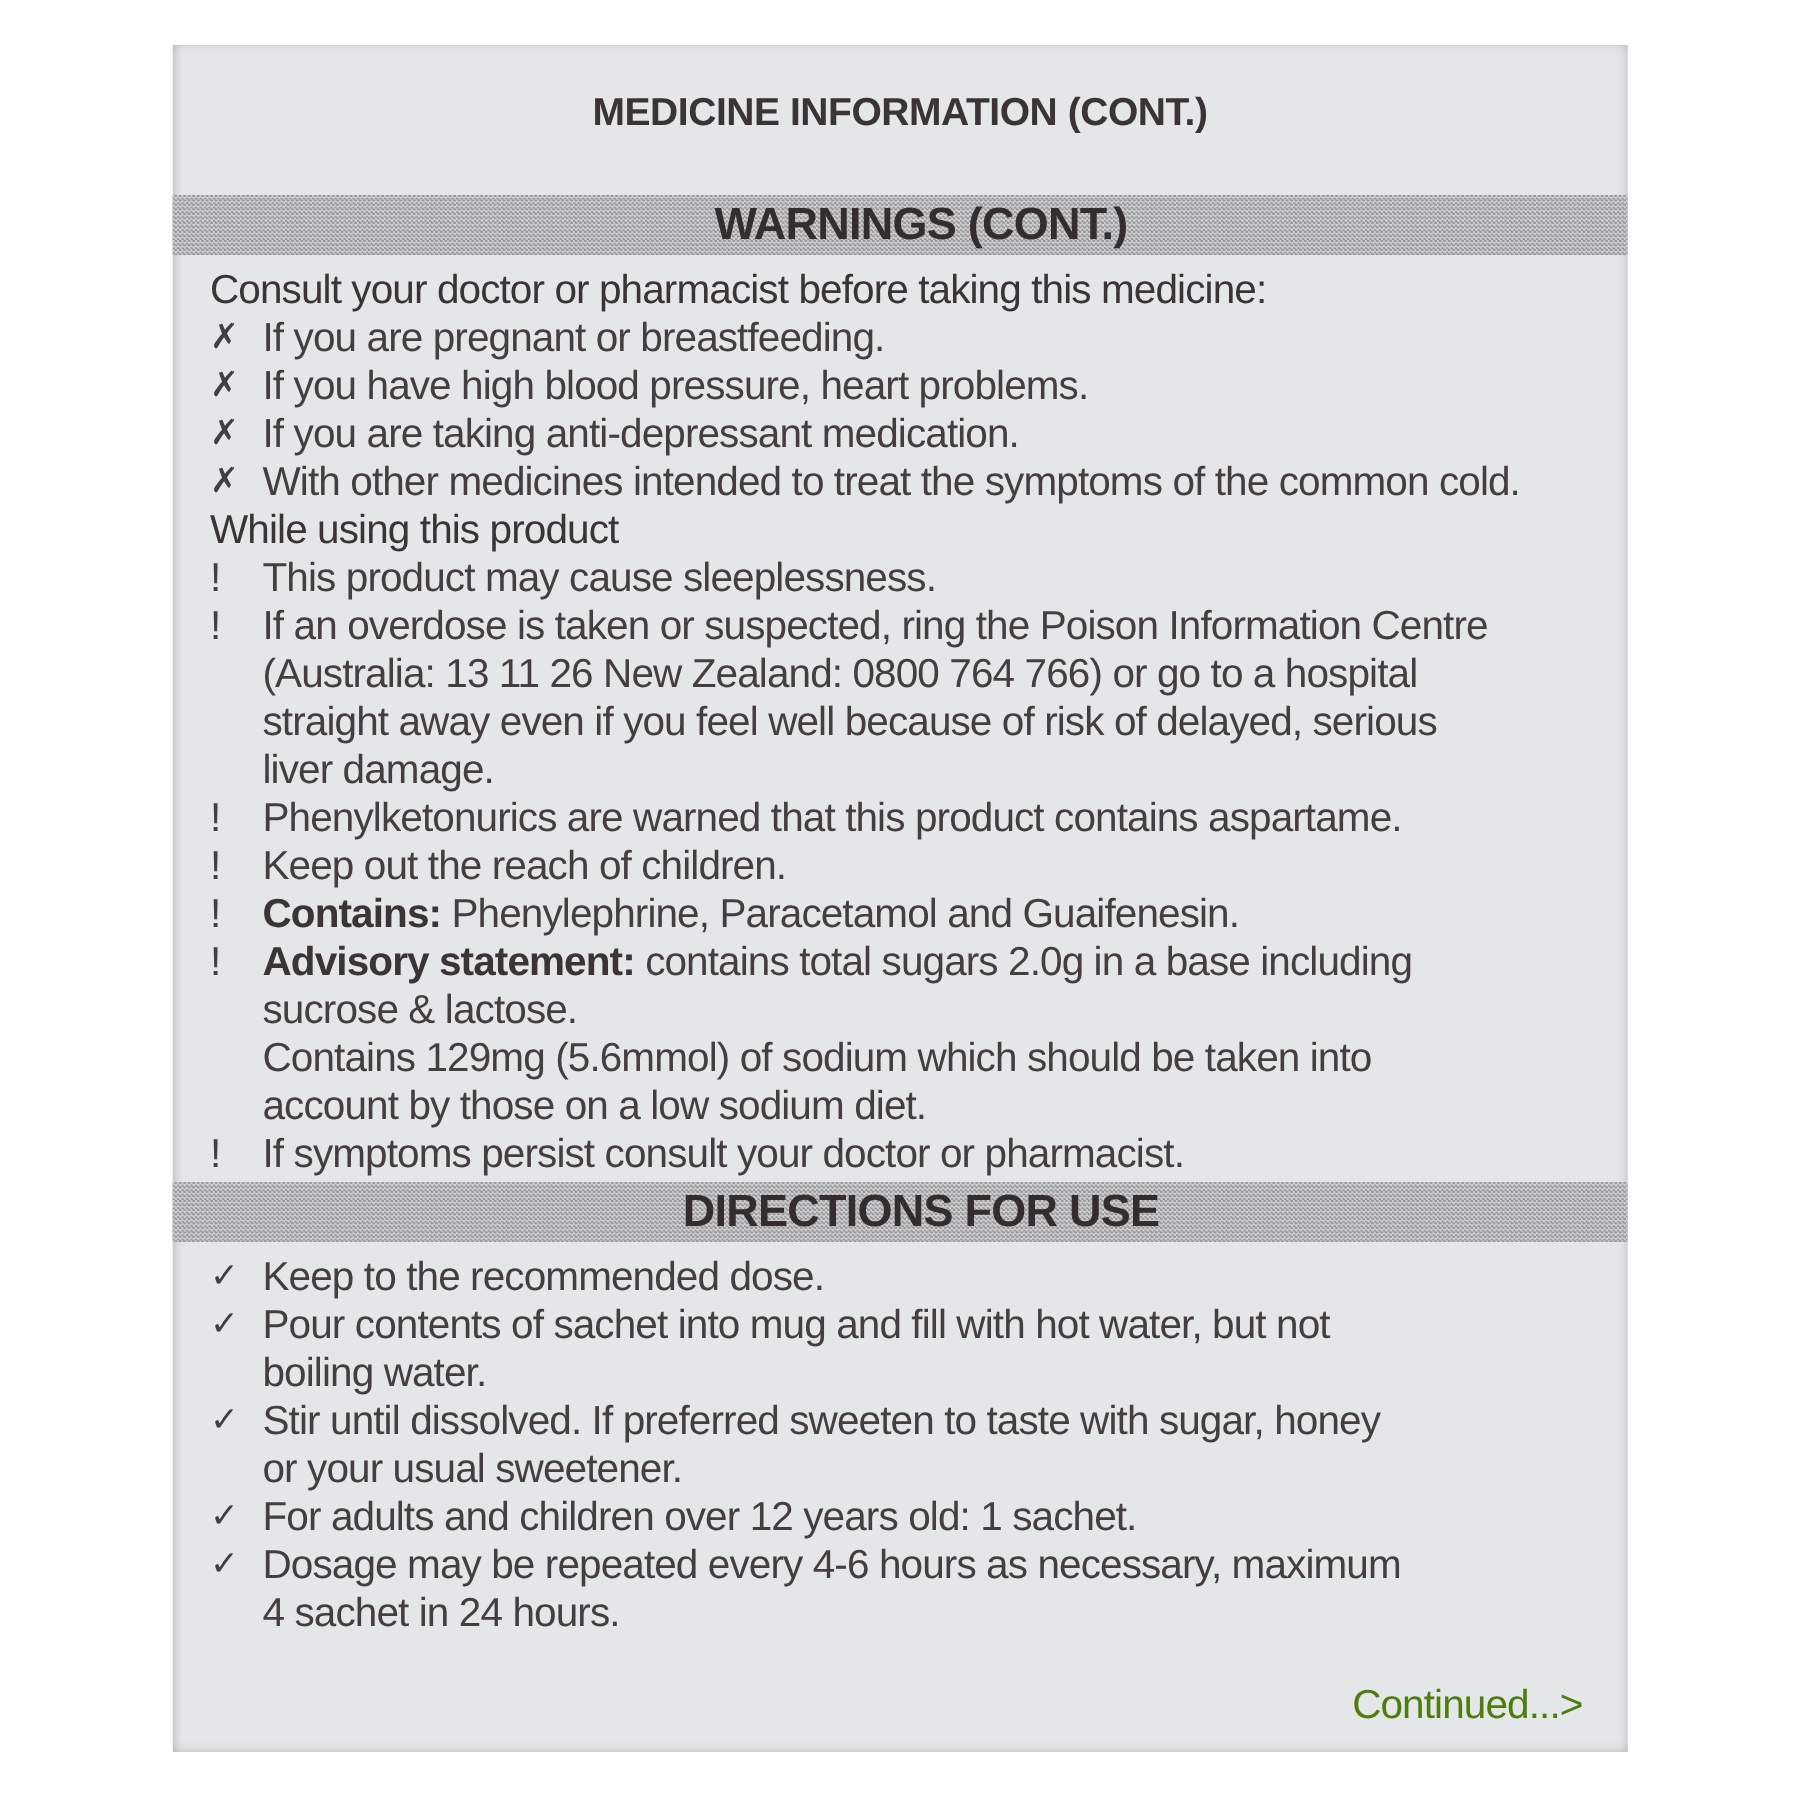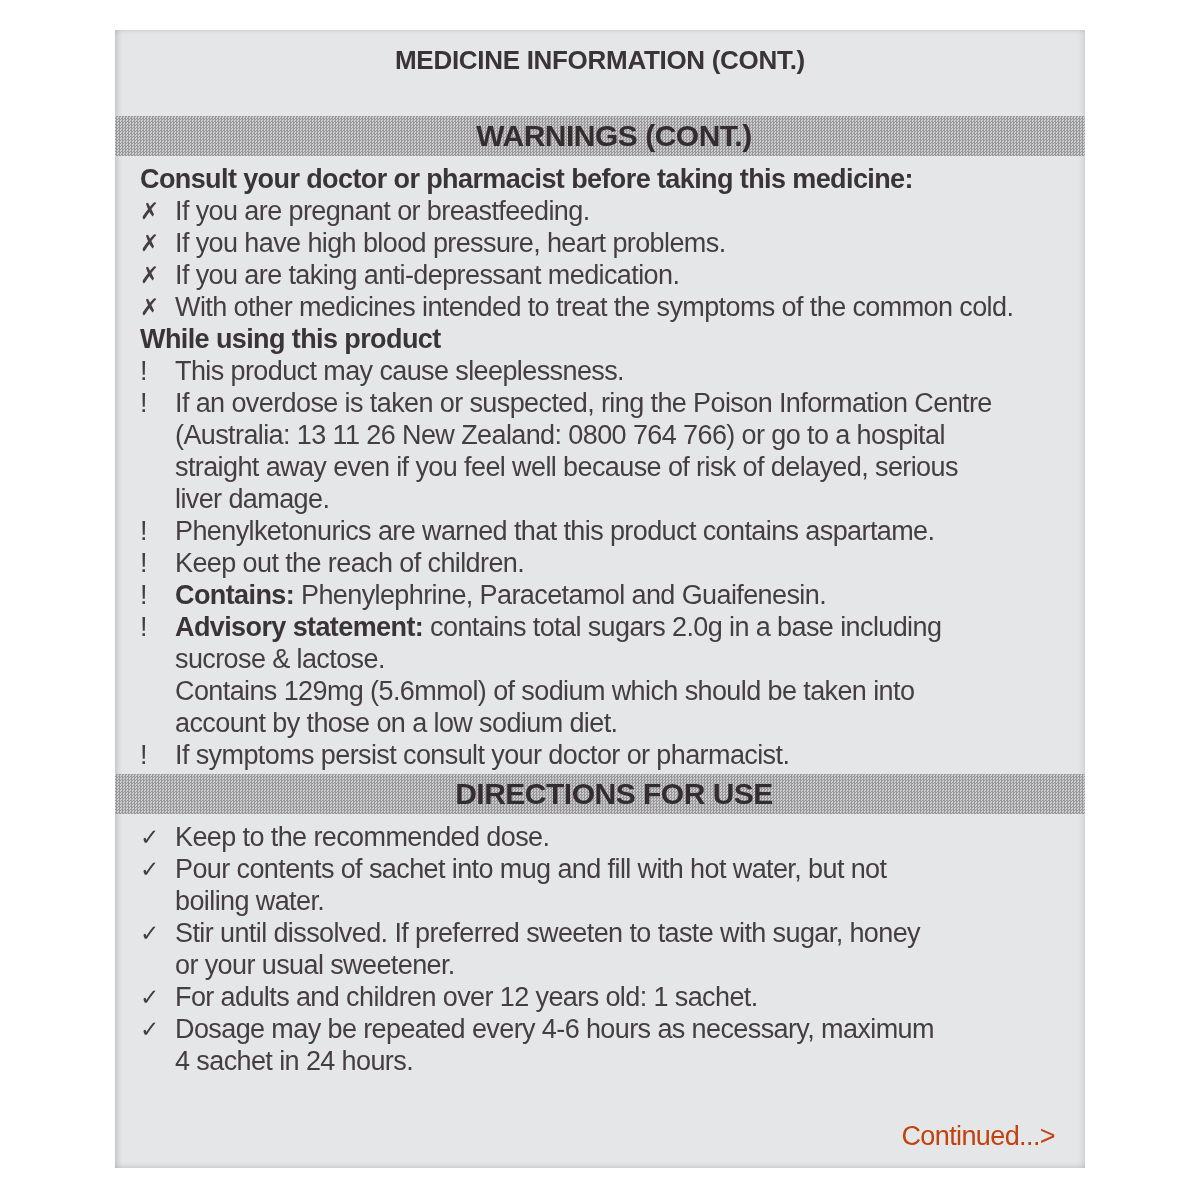--- a/index.html
+++ b/index.html
@@ -10,44 +10,44 @@
   .panel {
     position:absolute; left:115px; top:30px; width:970px; height:1138px;
     background:#e5e6e8; color:#453e40;
     box-shadow: inset 5px 0 6px -3px rgba(0,0,0,.16),
                 inset -5px 0 6px -3px rgba(0,0,0,.10),
                 inset 0 -5px 7px -4px rgba(0,0,0,.10),
                 inset 0 5px 7px -4px rgba(0,0,0,.06);
   }
   .panel-title {
     text-align:center; font-weight:bold; font-size:26px; line-height:26px;
-    letter-spacing:-0.3px; padding:17px 0 43px 0; color:#3a3436;
+    letter-spacing:-0.3px; padding:31px 0 43px 0; color:#3a3436;
   }
   .banner {
     height:40px; line-height:40px; text-align:center; font-weight:bold;
     font-size:30px; letter-spacing:-0.5px; color:#332d2f;
     background: repeating-conic-gradient(#98989a 0% 25%, #cdcdcf 0% 50%) 0 0 / 3px 3px;
     padding-left: 28px;
   }
   .content {
     padding:7px 42px 3px 25px;
     font-size:27px; line-height:32px; letter-spacing:-0.6px;
   }
-  .heading { font-weight:bold; color:#3a3436; }
+  .heading { font-weight:normal; color:#3a3436; }
   .item { display:flex; align-items:flex-start; }
   .marker {
     flex:0 0 35px; font-family:"DejaVu Sans", sans-serif;
     font-size:23px; line-height:32px; letter-spacing:0;
   }
   .marker.bang { font-family:"Liberation Sans", sans-serif; font-size:27px; }
   .text { flex:1; white-space:pre-line; }
   .text b { color:#3a3436; }
   .continued {
     position:absolute; right:30px; bottom:16px;
-    font-size:27px; letter-spacing:-0.6px; color:#c2410c;
+    font-size:27px; letter-spacing:-0.6px; color:#4d7c0f;
   }
 </style>
 </head>
 <body>
 
 <div class="panel">
   <div class="panel-title">MEDICINE INFORMATION (CONT.)</div>
 
   <div id="sections">
       <section>

